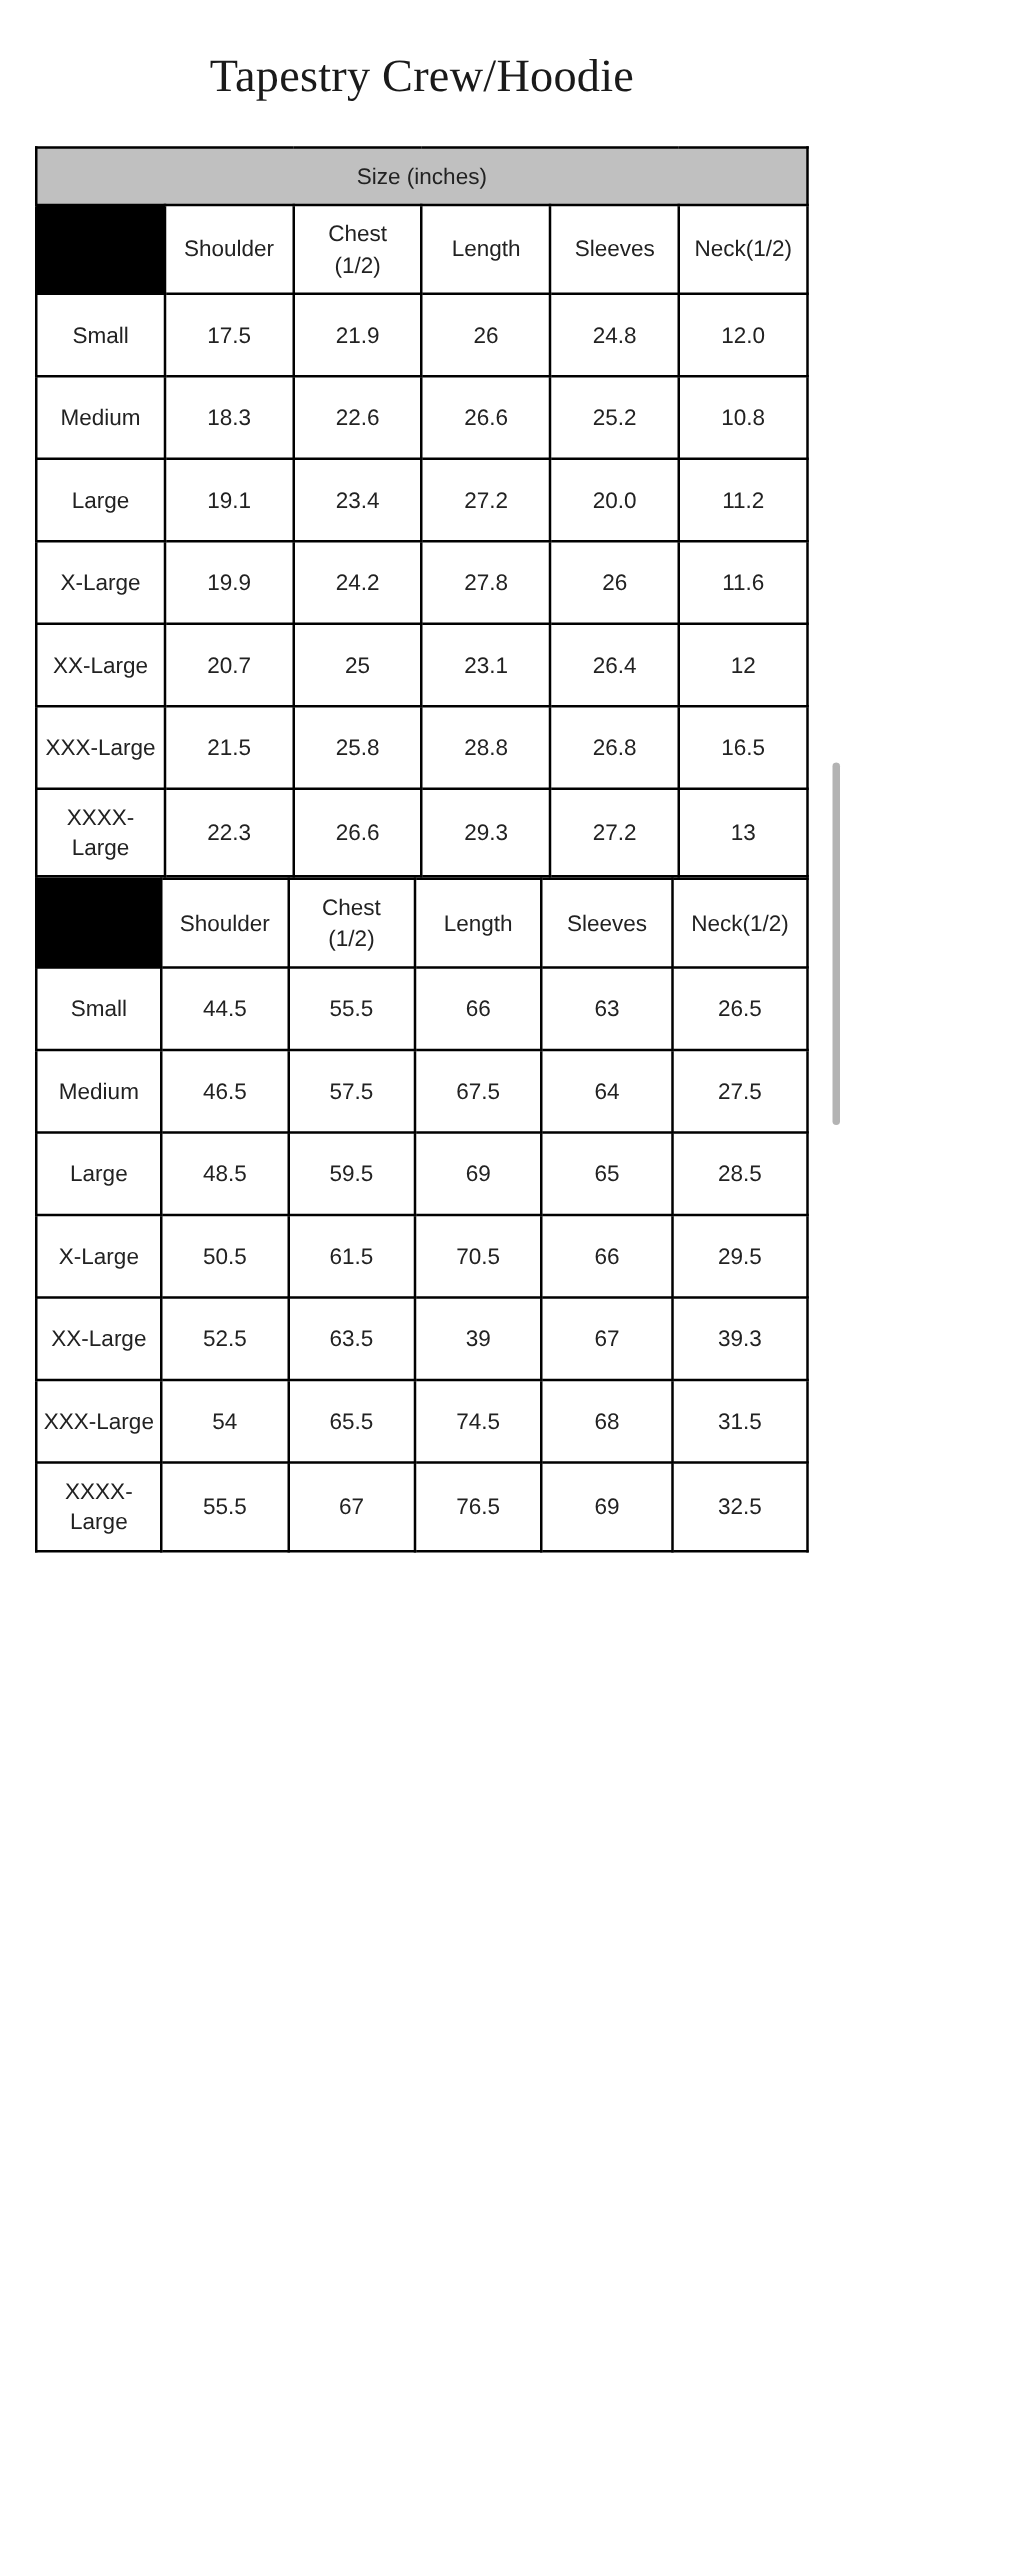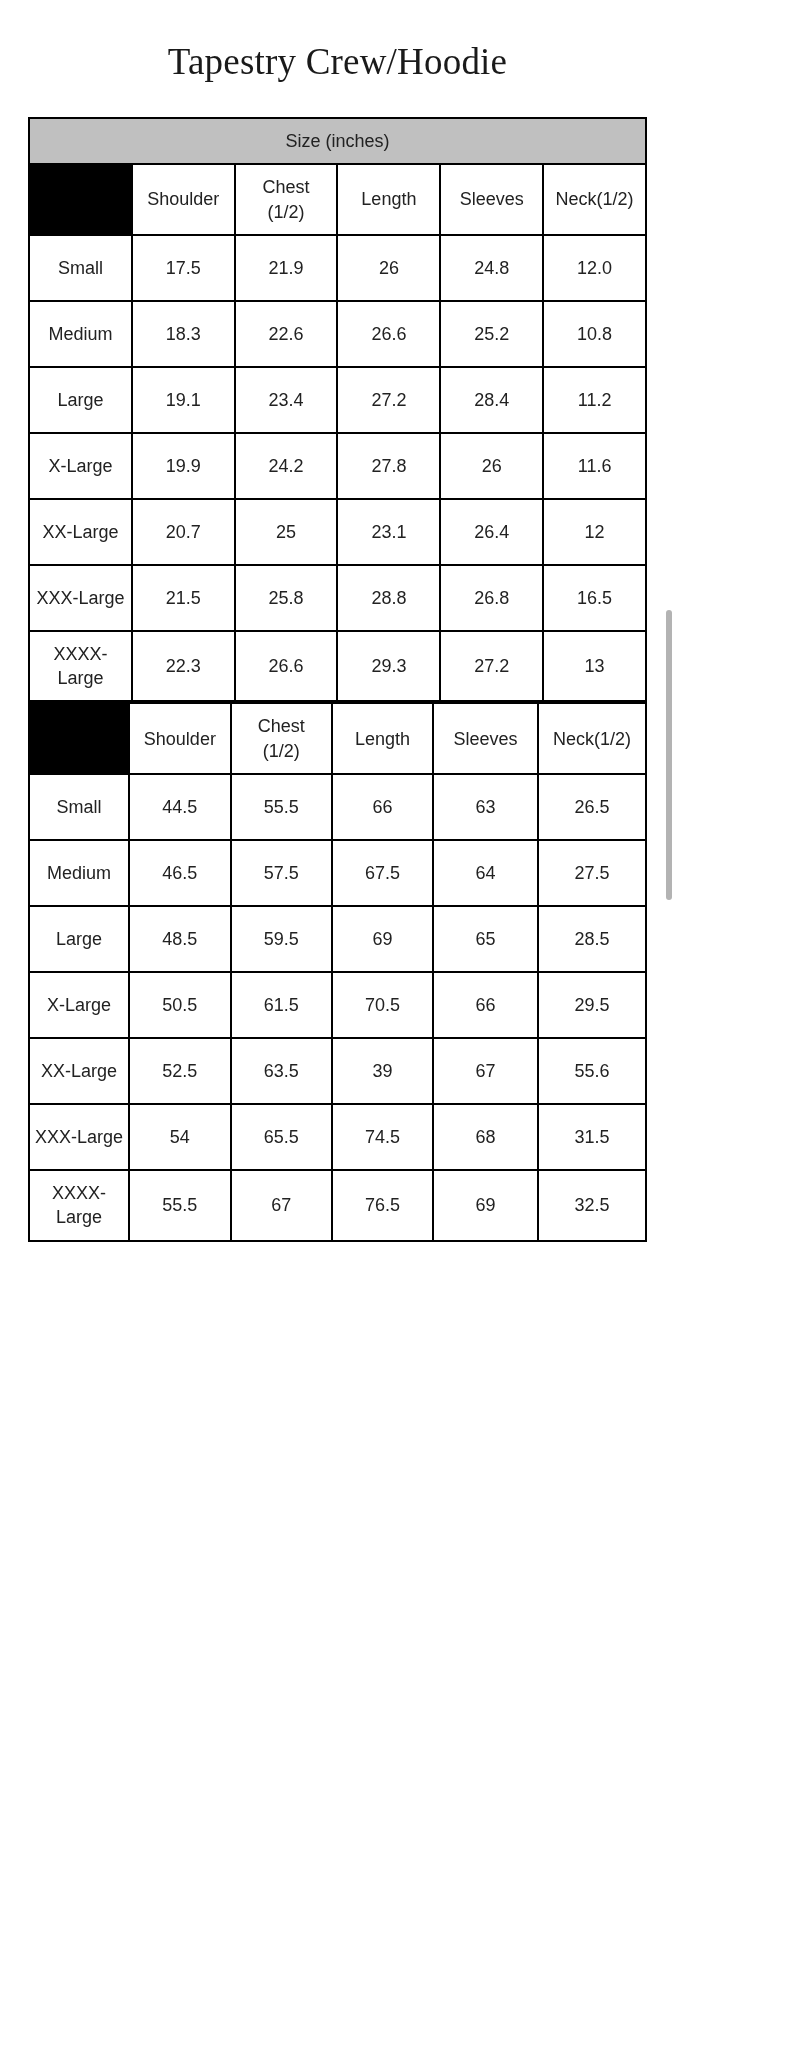--- a/index.html
+++ b/index.html
@@ -130,21 +130,21 @@
           <td>22.6</td>
           <td>26.6</td>
           <td>25.2</td>
           <td>10.8</td>
         </tr>
         <tr class="body-row">
           <td>Large</td>
           <td>19.1</td>
           <td>23.4</td>
           <td>27.2</td>
-          <td>28.4</td>
+          <td>20.0</td>
           <td>11.2</td>
         </tr>
         <tr class="body-row">
           <td>X-Large</td>
           <td>19.9</td>
           <td>24.2</td>
           <td>27.8</td>
           <td>26</td>
           <td>11.6</td>
         </tr>
@@ -222,21 +222,21 @@
           <td>70.5</td>
           <td>66</td>
           <td>29.5</td>
         </tr>
         <tr class="body-row">
           <td>XX-Large</td>
           <td>52.5</td>
           <td>63.5</td>
           <td>39</td>
           <td>67</td>
-          <td>55.6</td>
+          <td>39.3</td>
         </tr>
         <tr class="body-row">
           <td>XXX-Large</td>
           <td>54</td>
           <td>65.5</td>
           <td>74.5</td>
           <td>68</td>
           <td>31.5</td>
         </tr>
         <tr class="body-row">

